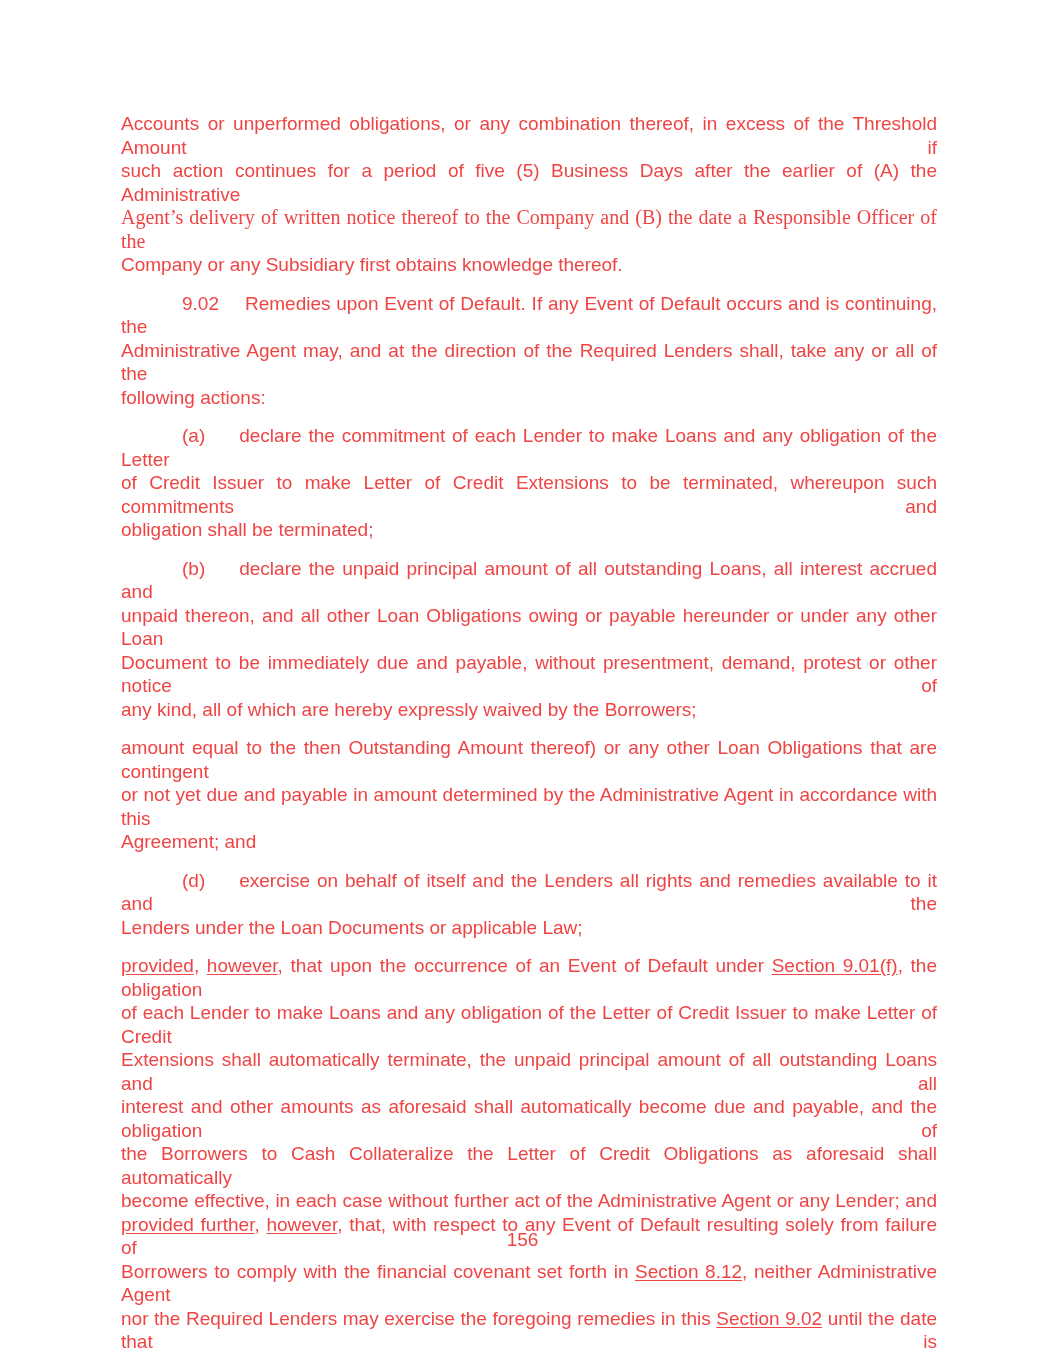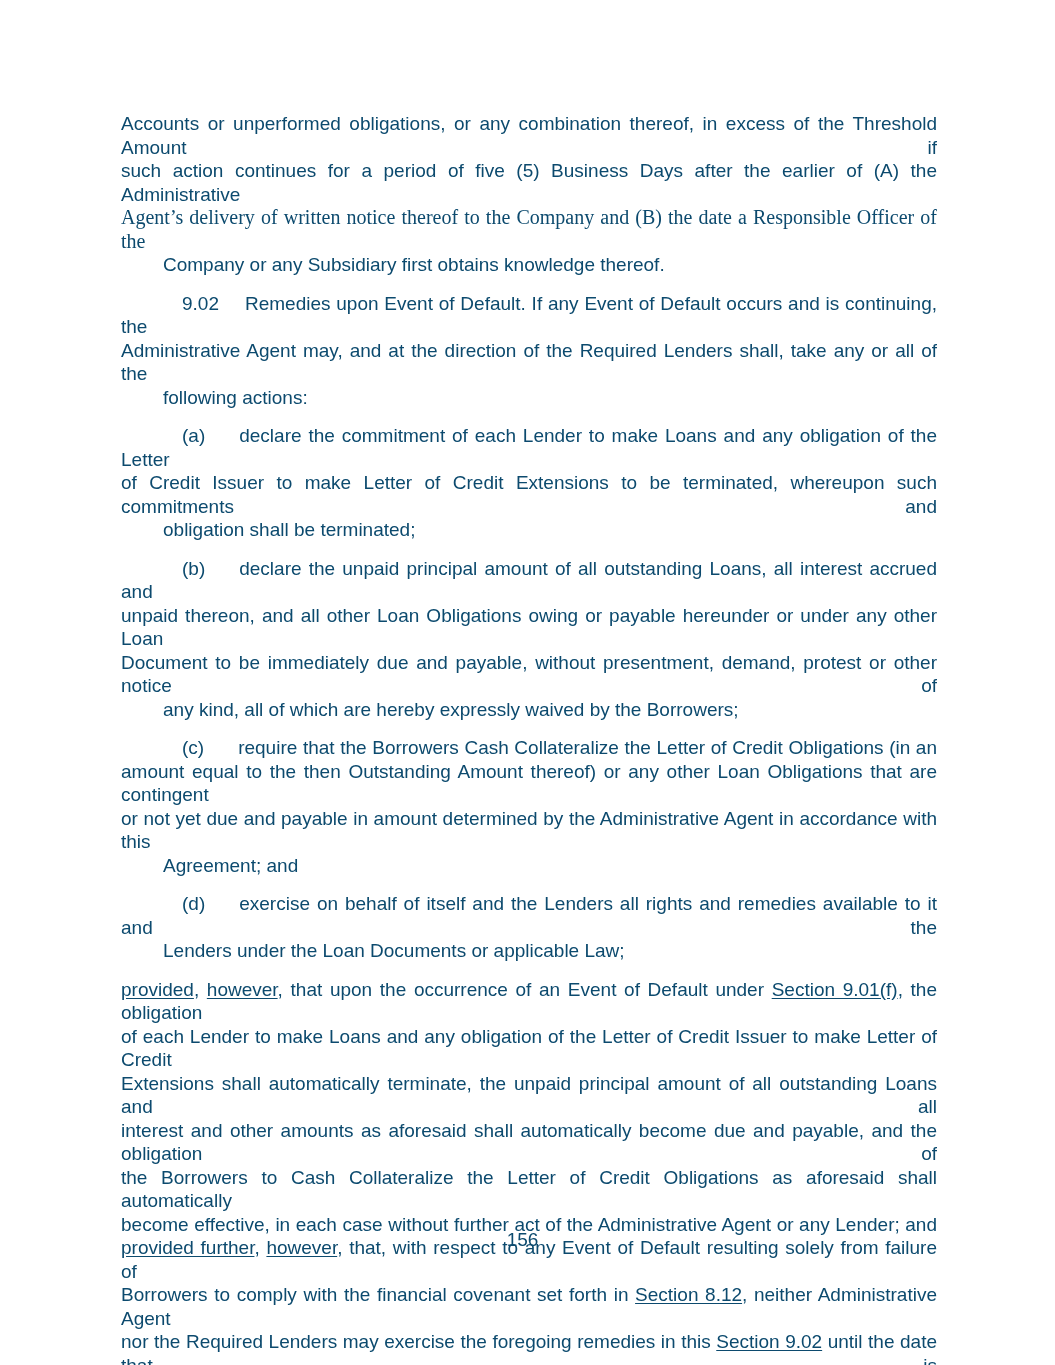--- a/index.html
+++ b/index.html
@@ -1,21 +1,21 @@
 <!DOCTYPE html>
 <html><head>
 <meta charset="utf-8">
 <style>
   html, body { margin: 0; padding: 0; background: #ffffff; }
   .page {
     position: relative;
     width: 1055px;
     height: 1365px;
     background: #ffffff;
-    color: #0c4a6e;
+    color: #ef4444;
     font-family: "Liberation Sans", sans-serif;
     font-size: 19px;
     line-height: 23.5px;
     overflow: hidden;
     border-radius: 16px;
   }
   .content {
     position: absolute;
     left: 121px;
     top: 112px;
@@ -24,21 +24,20 @@
   .paragraph { margin: 0 0 15px 0; }
   .line {
     text-align: justify;
     text-align-last: justify;
     overflow: hidden;
     white-space: normal;
   }
   .line.last {
     text-align: left;
     text-align-last: left;
-    margin-left: 42px;
   }
   .line.indent { text-indent: 61px; }
   .tab { display: inline-block; height: 1px; }
   .u { text-decoration: underline; text-underline-offset: 2px; }
   .serif {
     font-family: "Liberation Serif", serif;
     font-size: 20px;
   }
   .page-number {
     position: absolute;
@@ -77,21 +76,20 @@
         <div class="line"><span>of Credit Issuer to make Letter of Credit Extensions to be terminated, whereupon such commitments and</span></div>
         <div class="line last"><span>obligation shall be terminated;</span></div>
       </div>
       <div class="paragraph">
         <div class="line indent"><span>(b)</span><span class="tab" style="width: 34px;"></span><span>declare the unpaid principal amount of all outstanding Loans, all interest accrued and</span></div>
         <div class="line"><span>unpaid thereon, and all other Loan Obligations owing or payable hereunder or under any other Loan</span></div>
         <div class="line"><span>Document to be immediately due and payable, without presentment, demand, protest or other notice of</span></div>
         <div class="line last"><span>any kind, all of which are hereby expressly waived by the Borrowers;</span></div>
       </div>
       <div class="paragraph">
-        <div class="line indent"><span>(c)</span><span class="tab" style="width: 34px;"></span><span>require that the Borrowers Cash Collateralize the Letter of Credit Obligations (in an</span></div>
         <div class="line"><span>amount equal to the then Outstanding Amount thereof) or any other Loan Obligations that are contingent</span></div>
         <div class="line"><span>or not yet due and payable in amount determined by the Administrative Agent in accordance with this</span></div>
         <div class="line last"><span>Agreement; and</span></div>
       </div>
       <div class="paragraph">
         <div class="line indent"><span>(d)</span><span class="tab" style="width: 34px;"></span><span>exercise on behalf of itself and the Lenders all rights and remedies available to it and the</span></div>
         <div class="line last"><span>Lenders under the Loan Documents or applicable Law;</span></div>
       </div>
       <div class="paragraph">
         <div class="line"><span class="u">provided</span><span>, </span><span class="u">however</span><span>, that upon the occurrence of an Event of Default under </span><span class="u">Section 9.01(f)</span><span>, the obligation</span></div>

